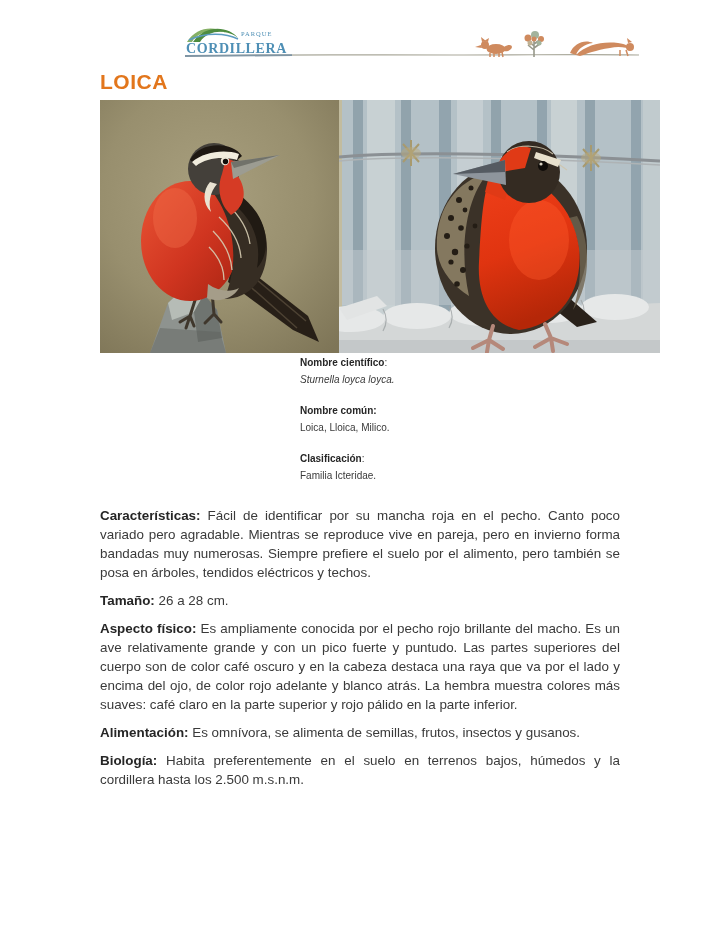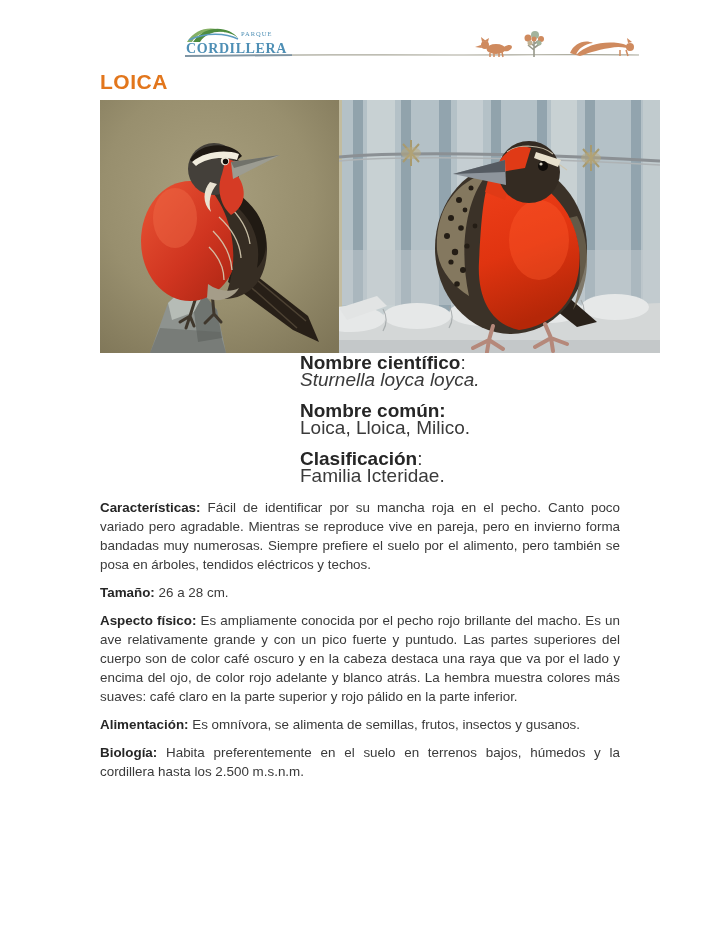--- a/index.html
+++ b/index.html
@@ -12,27 +12,27 @@
   .header-rule{position:absolute;left:182px;top:30px;width:460px;height:28px;}
   
   .title{
     position:absolute;left:100px;top:70px;
     font-size:21px;font-weight:bold;color:#e2761c;letter-spacing:.5px;
   }
   
   .photos{position:absolute;left:100px;top:100px;width:560px;height:253px;display:flex;}
   .photos svg{display:block;}
   
-  .info{position:absolute;left:300px;top:354px;width:280px;font-size:19px;line-height:17px;}
+  .info{position:absolute;left:300px;top:354px;width:280px;font-size:10px;line-height:17px;}
   .info p{margin:0 0 14px 0;}
   .info .lbl{font-weight:bold;color:#262626;}
   .sci{font-style:italic;}
   
   .bodytext{position:absolute;left:100px;top:498px;width:520px;font-size:13.4px;line-height:19px;text-align:justify;}
-  .bodytext p{margin:0 0 9px 0;}
+  .bodytext p{margin:8px 0 9px 0;}
   .bodytext .lbl{font-weight:bold;color:#262626;}
   
   .pagebox{
     position:absolute;left:618px;top:875px;width:34px;height:29px;
     border:1px solid #9b9b9b;background:#fff;box-sizing:border-box;
     display:flex;align-items:center;justify-content:center;
     font-size:12px;color:#3a3a3a;
   }
   .fold{position:absolute;right:-1px;bottom:-1px;}
 </style>

